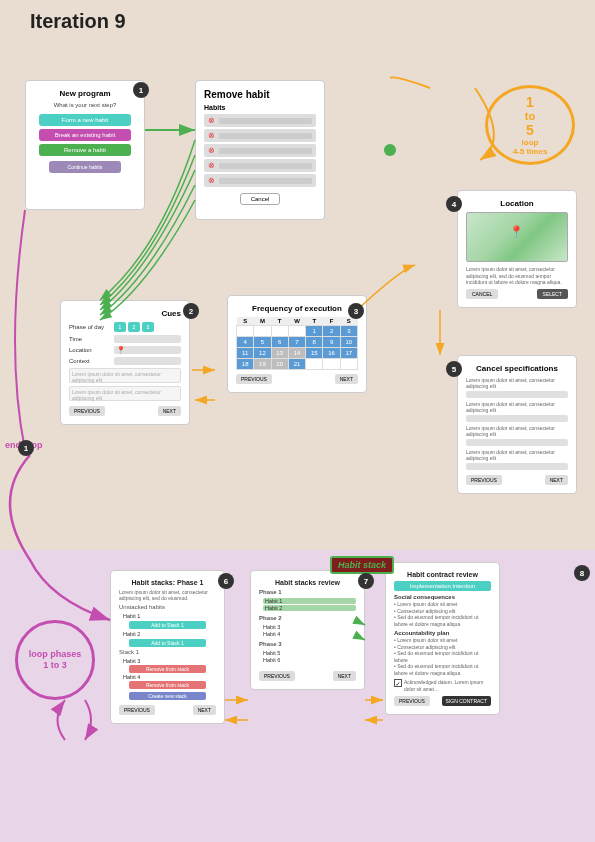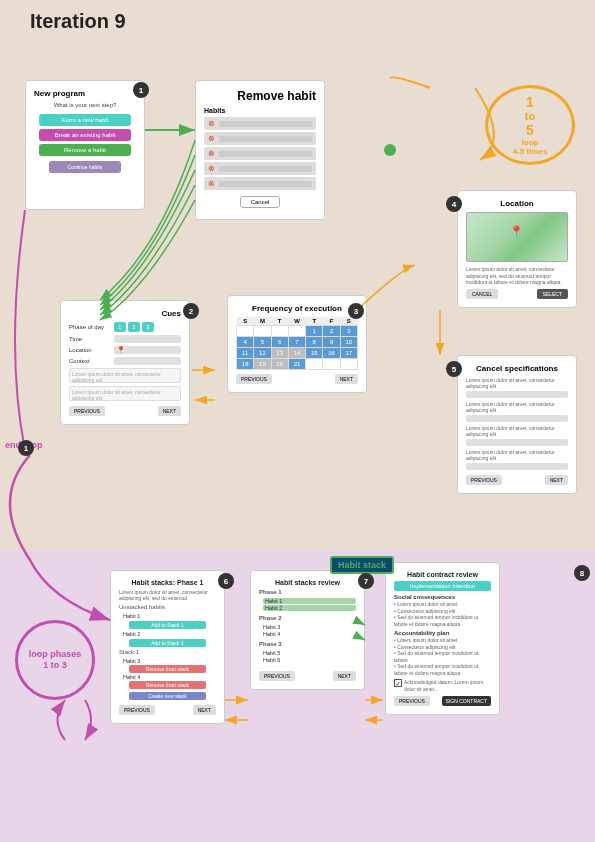--- a/index.html
+++ b/index.html
@@ -45,34 +45,34 @@
       padding: 8px;
       font-size: 7px;
     }
 
     
     .card-1 {
       left: 25px; top: 80px;
       width: 120px;
       min-height: 130px;
     }
-    .card-1 .card-title { font-size: 8px; font-weight: bold; margin-bottom: 4px; }
+    .card-1 .card-title { font-size: 8px; font-weight: bold; text-align: center; margin-bottom: 4px; }
     .card-1 .subtitle { font-size: 6px; text-align: center; margin-bottom: 6px; color: #444; }
     .btn-teal { background: #4dd0c4; color: white; border: none; border-radius: 3px; padding: 3px 8px; width: 90%; display: block; margin: 3px auto; font-size: 6px; cursor: pointer; }
     .btn-magenta { background: #c44db0; color: white; border: none; border-radius: 3px; padding: 3px 8px; width: 90%; display: block; margin: 3px auto; font-size: 6px; cursor: pointer; }
     .btn-green { background: #4caf50; color: white; border: none; border-radius: 3px; padding: 3px 8px; width: 90%; display: block; margin: 3px auto; font-size: 6px; cursor: pointer; }
     .btn-gray { background: #9c89b8; color: white; border: none; border-radius: 3px; padding: 3px 5px; width: 70%; display: block; margin: 5px auto 2px; font-size: 5px; cursor: pointer; }
 
     
     .card-2 {
       left: 195px; top: 80px;
       width: 130px;
       min-height: 140px;
     }
-    .card-2 .card-title { font-size: 12px; font-weight: bold; text-align: right; margin-bottom: 4px; }
+    .card-2 .card-title { font-size: 10px; font-weight: bold; text-align: left; margin-bottom: 4px; }
     .habit-list { list-style: none; }
     .habit-list li { display: flex; align-items: center; background: #ddd; border-radius: 2px; margin: 2px 0; padding: 2px 4px; font-size: 6px; }
     .habit-list li .remove-icon { color: #e53935; margin-right: 4px; font-size: 8px; }
     .cancel-btn { background: white; border: 1px solid #aaa; border-radius: 3px; padding: 2px 10px; font-size: 6px; display: block; margin: 6px auto 0; cursor: pointer; }
 
     
     .loop-box {
       position: absolute;
       right: 20px; top: 85px;
       width: 90px; height: 80px;
@@ -179,28 +179,29 @@
     .card-bottom-subtitle { font-size: 6px; color: #555; margin-bottom: 3px; }
     .habit-item { font-size: 5.5px; color: #333; margin: 1px 0 1px 4px; }
     .add-btn { background: #4dd0c4; color: white; border: none; border-radius: 2px; padding: 1px 6px; font-size: 5px; display: block; margin: 2px auto; cursor: pointer; width: 80%; text-align: center; }
     .remove-stack-btn { background: #e57373; color: white; border: none; border-radius: 2px; padding: 1px 4px; font-size: 5px; display: block; margin: 1px auto; cursor: pointer; width: 80%; text-align: center; }
     .create-btn { background: #7986cb; color: white; border: none; border-radius: 2px; padding: 1px 4px; font-size: 5px; display: block; margin: 3px auto; cursor: pointer; width: 80%; text-align: center; }
 
     
     .habit-stack-tag {
       position: absolute;
       top: 556px; left: 330px;
-      background: #0c4a6e;
+      background: #7f1d1d;
       border: 2px solid #4caf50;
       border-radius: 3px;
       padding: 2px 6px;
       font-size: 9px;
       font-weight: bold;
       color: #4caf50;
       z-index: 10;
+      font-style: italic;
     }
 
     
     .loop-phases {
       position: absolute;
       left: 5px; top: 620px;
       width: 100px;
       text-align: center;
     }
     .loop-phases-circle {

